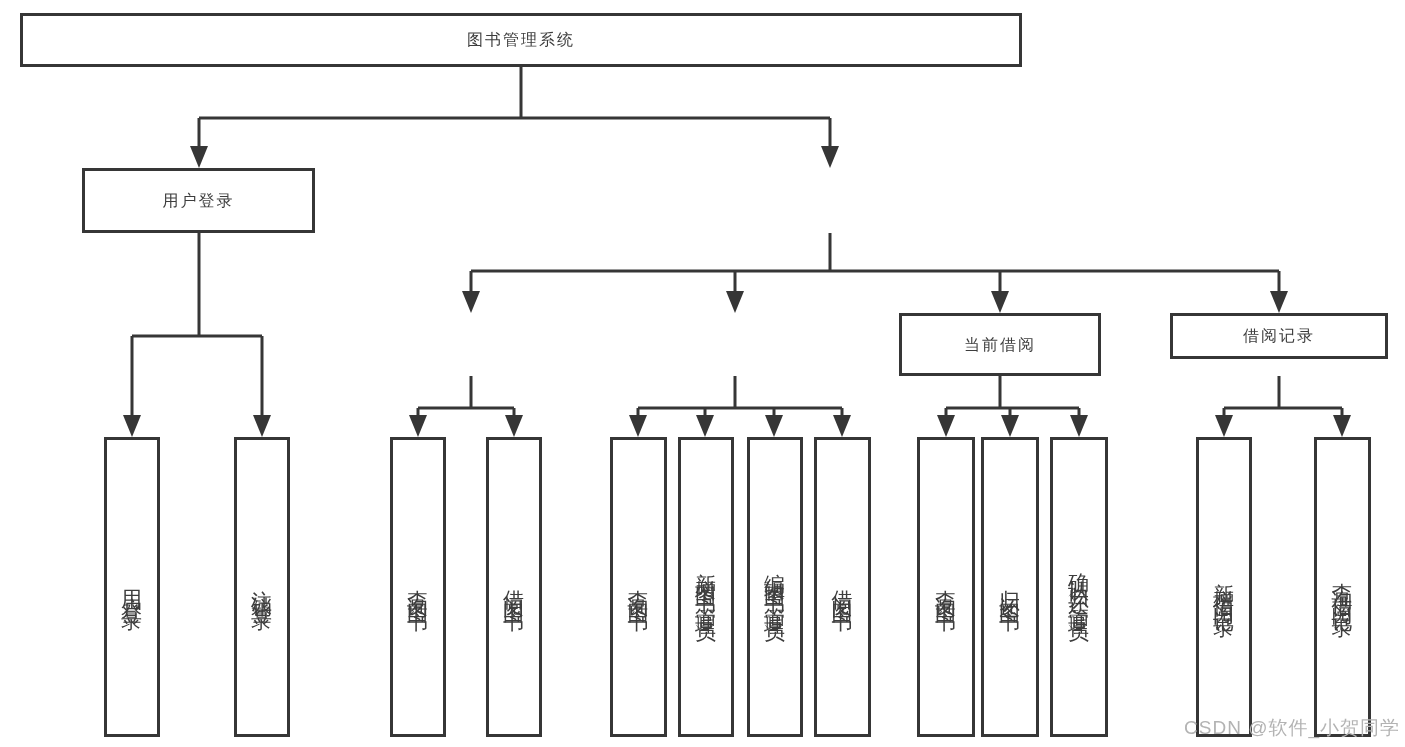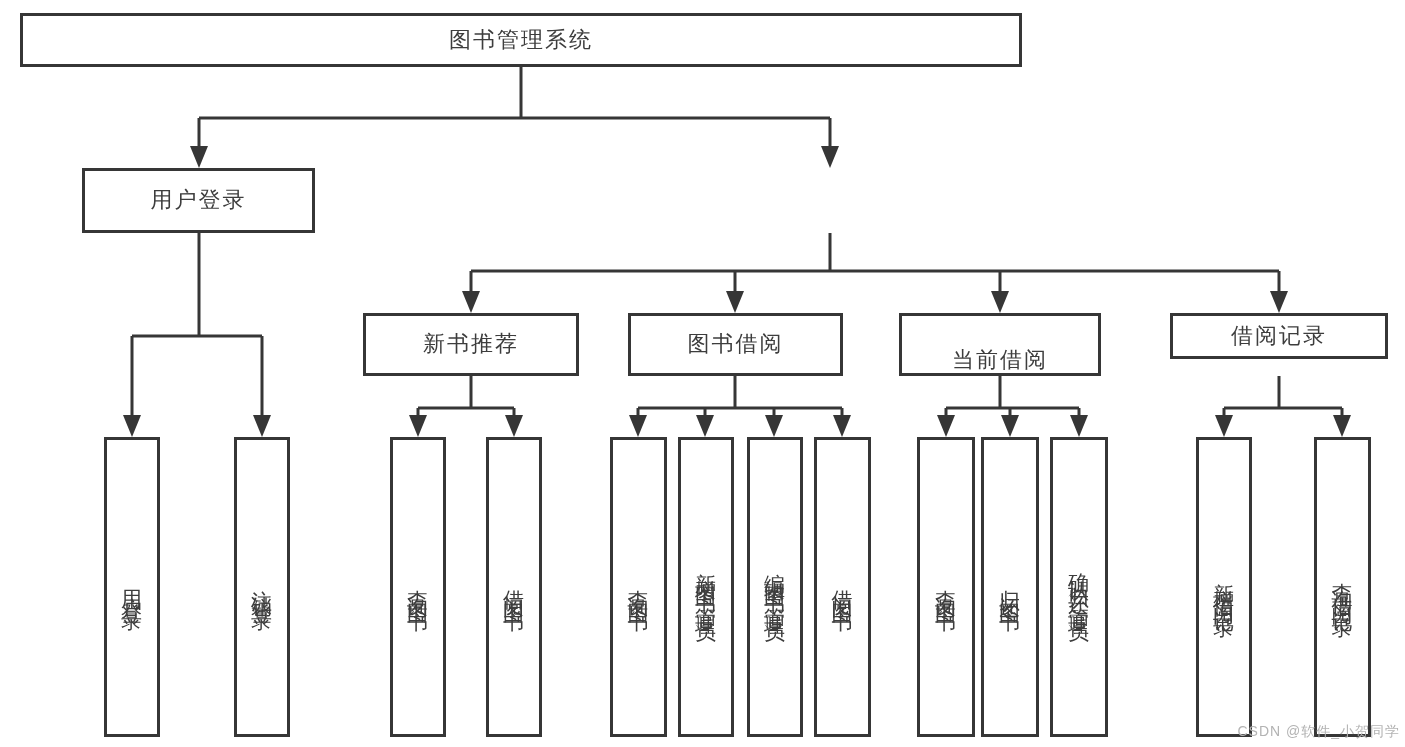--- a/index.html
+++ b/index.html
@@ -27,40 +27,40 @@
     box-sizing: border-box;
     border: 3px solid #363636;
     background: #ffffff;
     display: flex;
     align-items: center;
     justify-content: center;
     color: #3d3d3d;
     text-align: center;
   }
   .hbox {
-    font-size: 22px;
+    font-size: 16px;
     letter-spacing: 2px;
     line-height: 1.2;
     white-space: nowrap;
   }
   .vbox {
     font-size: 21px;
     line-height: 1;
   }
   .vbox .vtext {
     writing-mode: vertical-rl;
     text-orientation: mixed;
     letter-spacing: 7px;
     max-height: 292px;
   }
   #watermark {
     position: absolute;
     right: 5px;
     bottom: 6px;
-    font-size: 14px;
+    font-size: 19px;
     letter-spacing: 1px;
     color: #b3b3b3;
     white-space: nowrap;
     z-index: 5;
     pointer-events: none;
     margin-top: 40px;
   }
 </style>
 </head>
 <body>
@@ -101,27 +101,21 @@
   </svg>
 
   <div class="box hbox" style="left:20px; top:13px; width:1002px; height:54px;">
     <span>图书管理系统</span>
   </div>
 
   <div class="box hbox" style="left:82px; top:168px; width:233px; height:65px;">
     <span>用户登录</span>
   </div>
 
-  <div class="box hbox" style="left:363px; top:313px; width:216px; height:63px;">
-    <span>新书推荐</span>
-  </div>
-  <div class="box hbox" style="left:628px; top:313px; width:215px; height:63px;">
-    <span>图书借阅</span>
-  </div>
-  <div class="box hbox" style="left:899px; top:313px; width:202px; height:63px;align-items:flex-end;">
+  <div class="box hbox" style="left:899px; top:313px; width:202px; height:63px;">
     <span>当前借阅</span>
   </div>
   <div class="box hbox" style="left:1170px; top:313px; width:218px; height:46px;">
     <span>借阅记录</span>
   </div>
 
   <div class="box vbox" style="left:104px; top:437px; width:56px; height:300px;">
     <span class="vtext">用户登录</span>
   </div>
   <div class="box vbox" style="left:234px; top:437px; width:56px; height:300px;">

